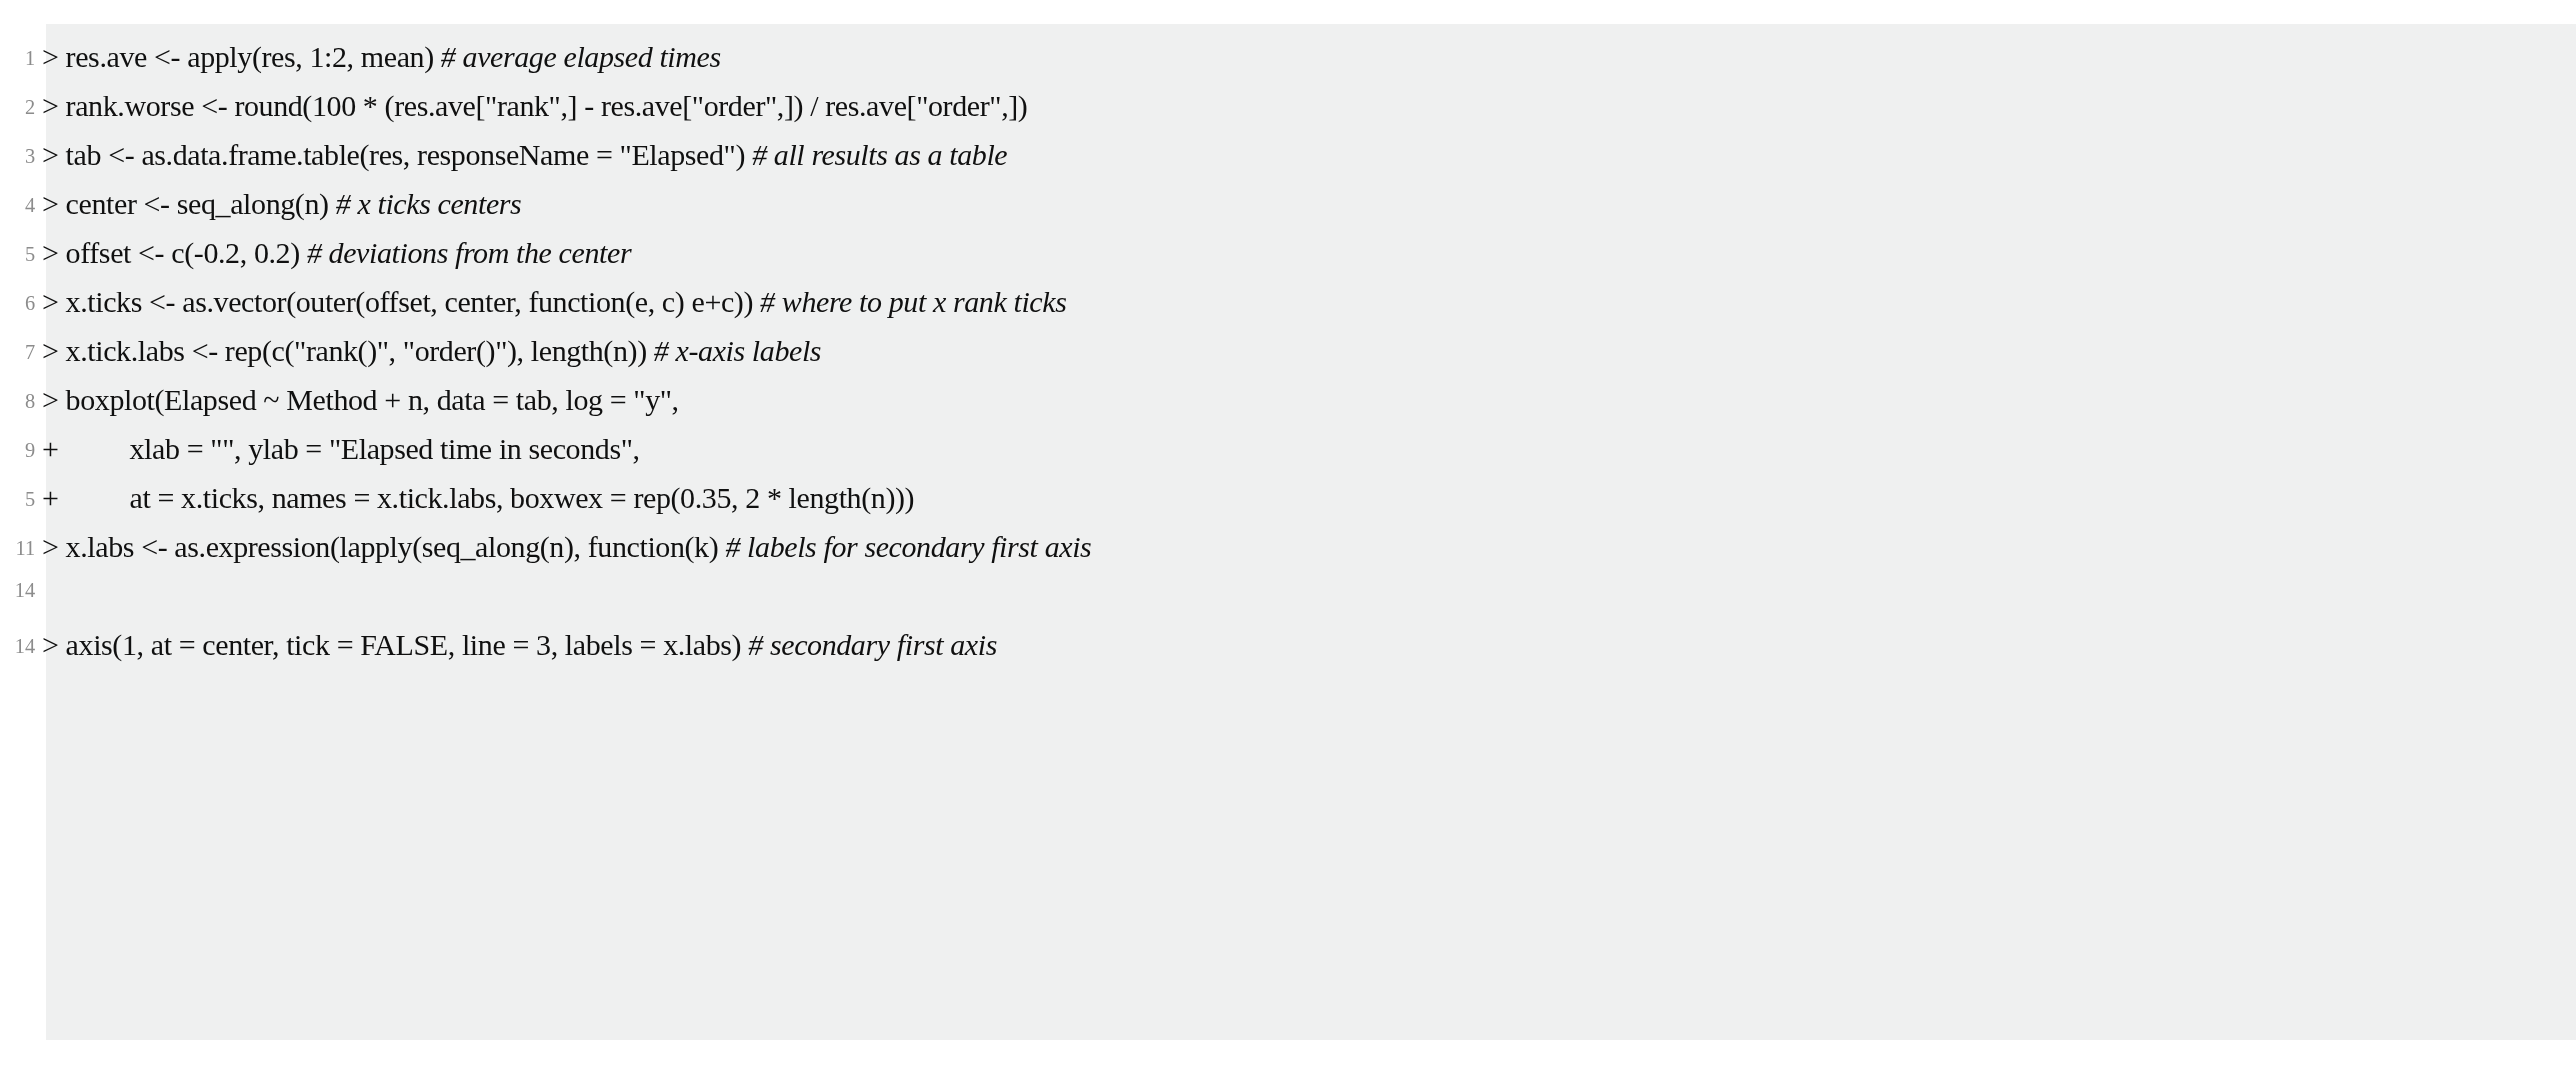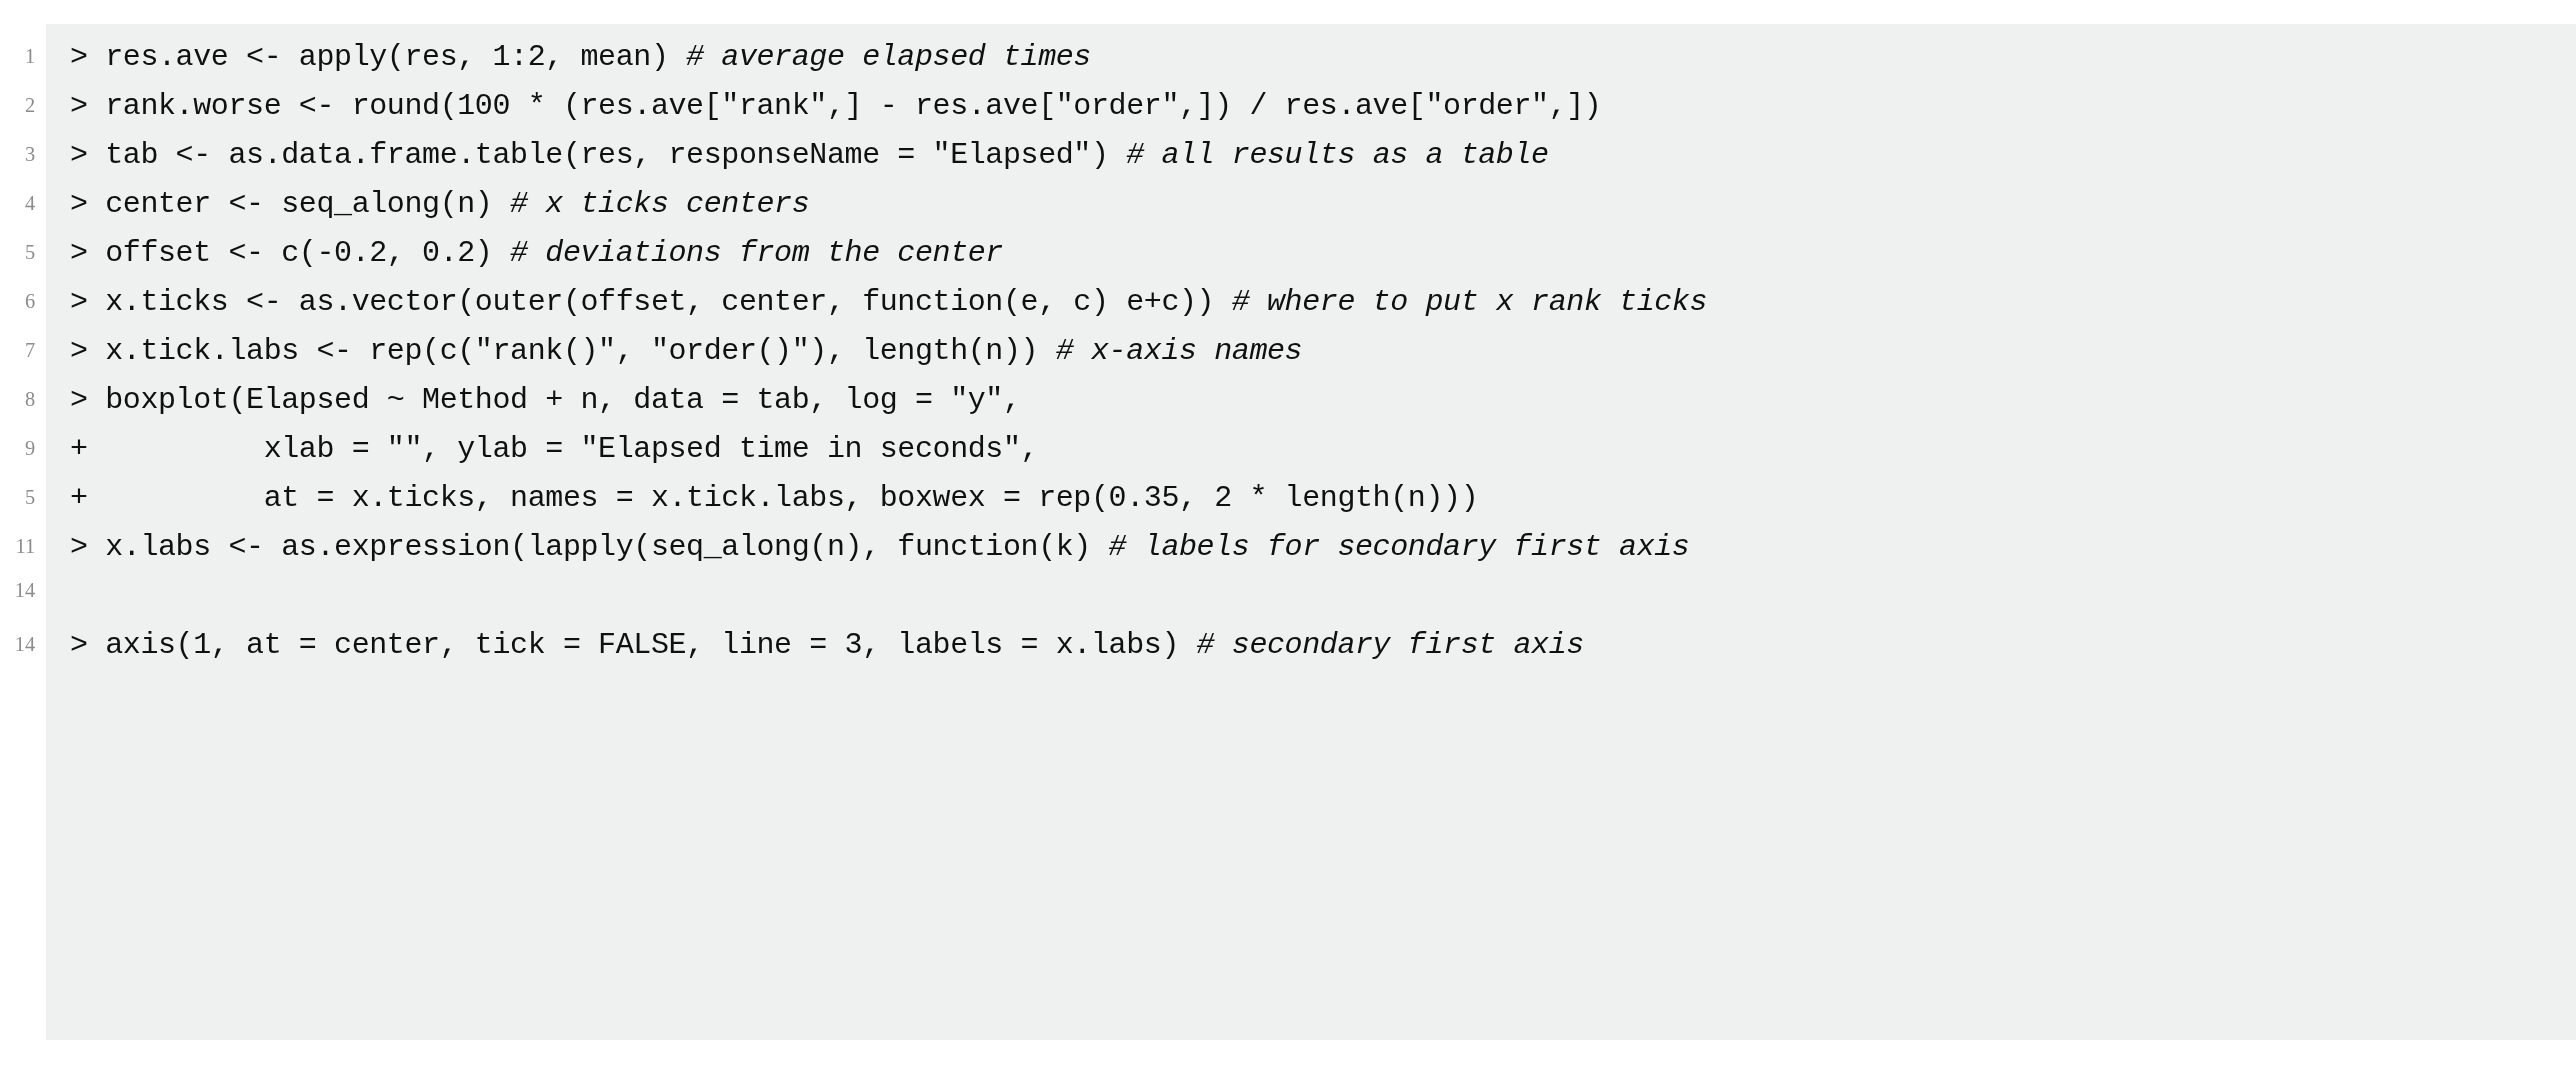--- a/index.html
+++ b/index.html
@@ -56,27 +56,26 @@
     box-sizing: border-box;
     font-family: "Liberation Serif", serif;
     font-size: 20.4px;
     color: #8c8c8c;
     position: relative;
     top: -2px;
   }
 
   .codetext {
     flex: 1 1 auto;
-    font-family: Liberation Mono, monospace;
+    font-family: Liberation Serif, serif;
     font-size: 30px;
     line-height: 1;
     color: #101010;
     letter-spacing: -0.4px;
     white-space: pre;
-    margin-left: 28px;
   }
 
   .codetext .cmt {
     font-style: italic;
   }
 </style>
 </head>
 <body>
 
 <div id="listing">
@@ -110,21 +109,21 @@
       <span class="codetext"><span>&gt; offset &lt;- c(-0.2, 0.2) </span><span class="cmt"># deviations from the center</span></span>
     </div>
 
     <div class="code-line">
       <span class="lineno">6</span>
       <span class="codetext"><span>&gt; x.ticks &lt;- as.vector(outer(offset, center, function(e, c) e+c)) </span><span class="cmt"># where to put x rank ticks</span></span>
     </div>
 
     <div class="code-line">
       <span class="lineno">7</span>
-      <span class="codetext"><span>&gt; x.tick.labs &lt;- rep(c("rank()", "order()"), length(n)) </span><span class="cmt"># x-axis names</span></span>
+      <span class="codetext"><span>&gt; x.tick.labs &lt;- rep(c("rank()", "order()"), length(n)) </span><span class="cmt"># x-axis labels</span></span>
     </div>
 
     <div class="code-line">
       <span class="lineno">8</span>
       <span class="codetext"><span>&gt; boxplot(Elapsed ~ Method + n, data = tab, log = "y",</span><span class="cmt"></span></span>
     </div>
 
     <div class="code-line">
       <span class="lineno">9</span>
       <span class="codetext"><span>+          xlab = "", ylab = "Elapsed time in seconds",</span><span class="cmt"></span></span>

